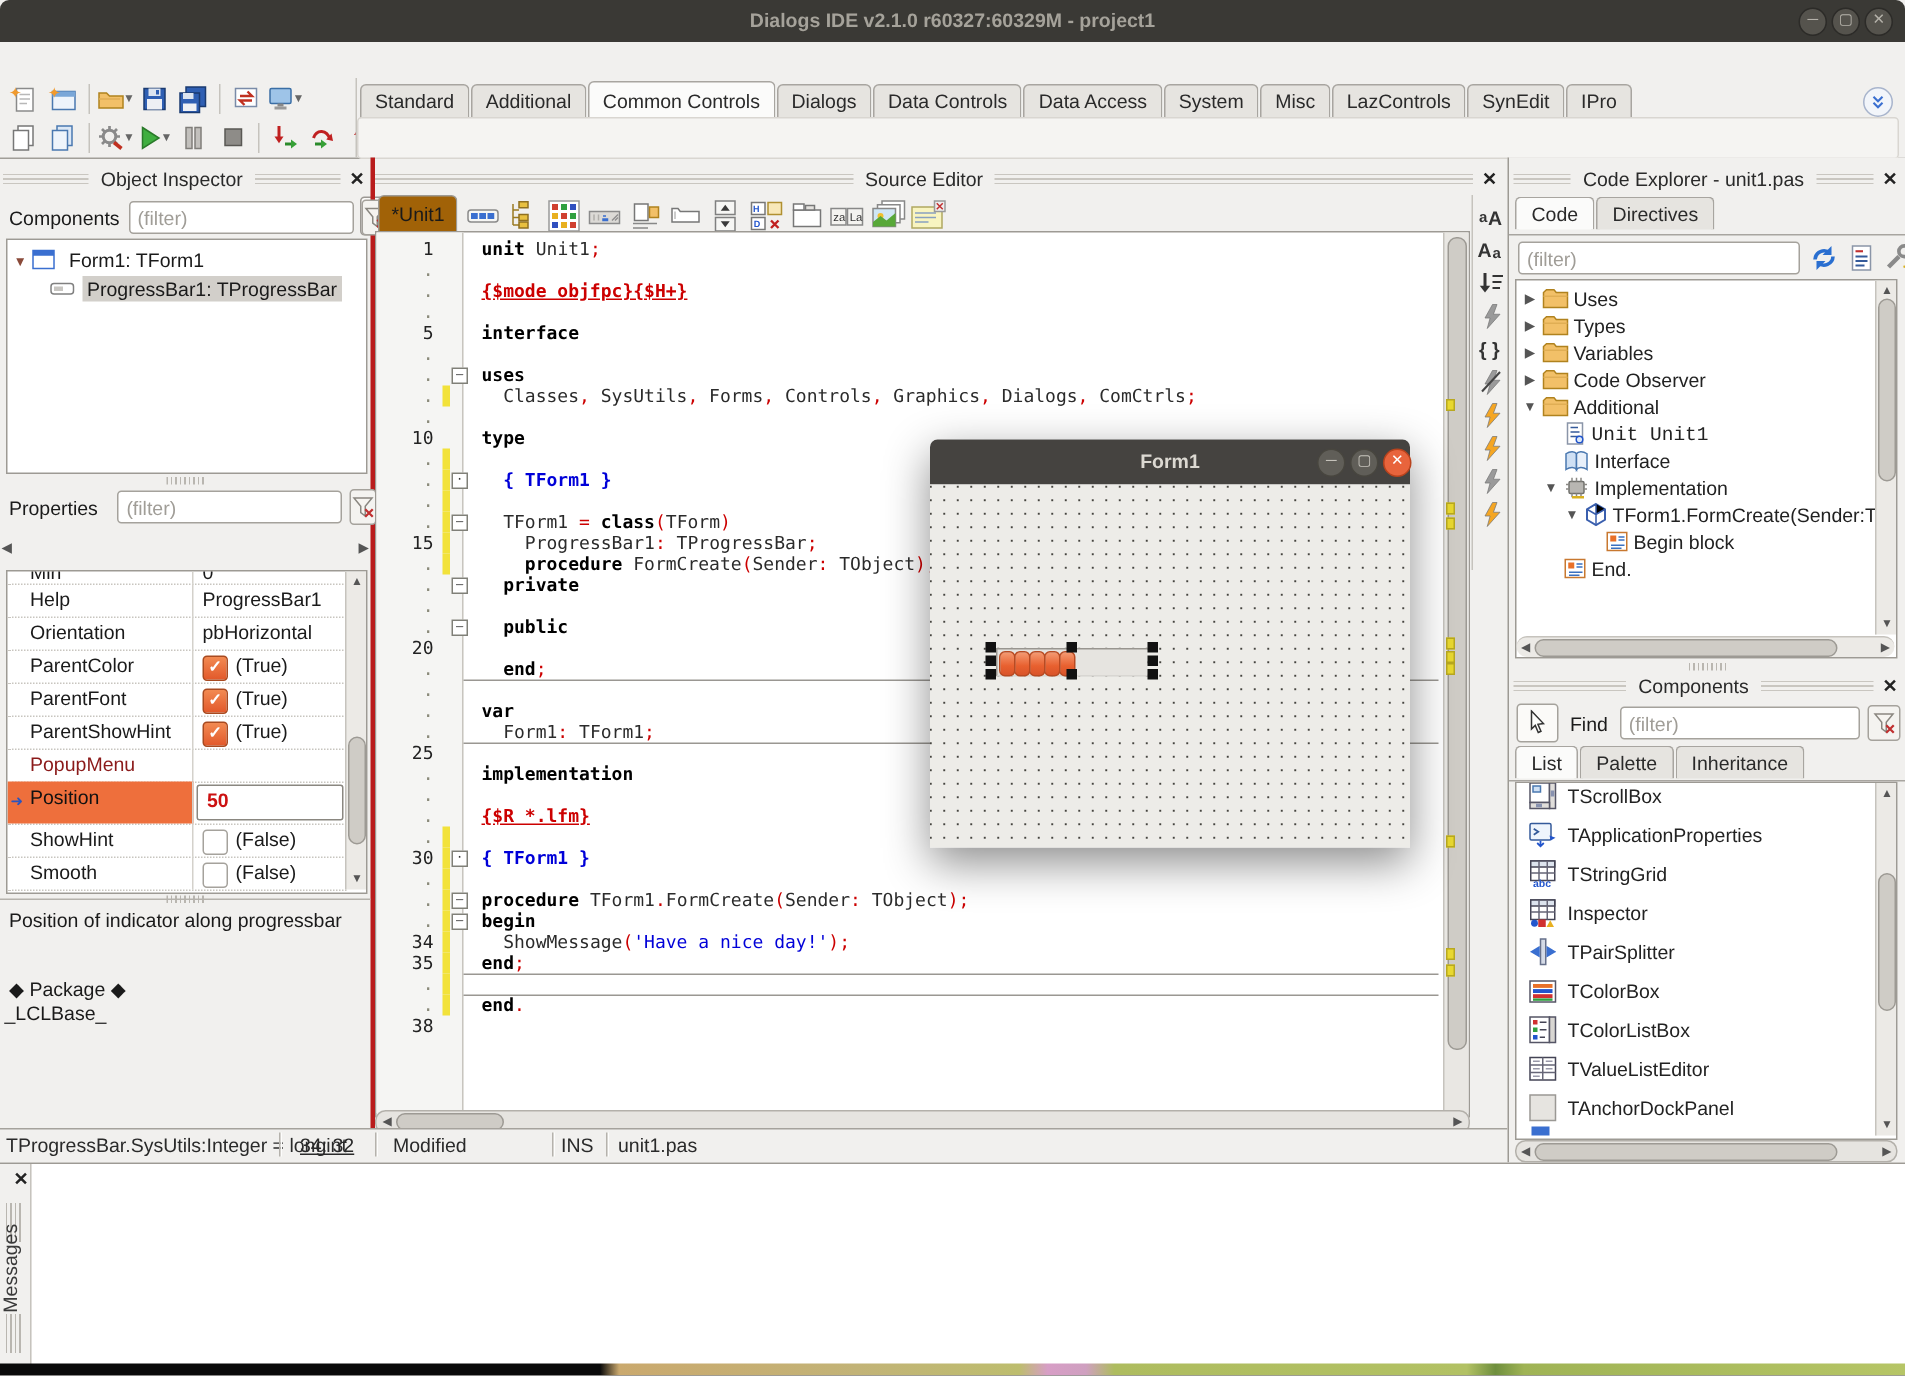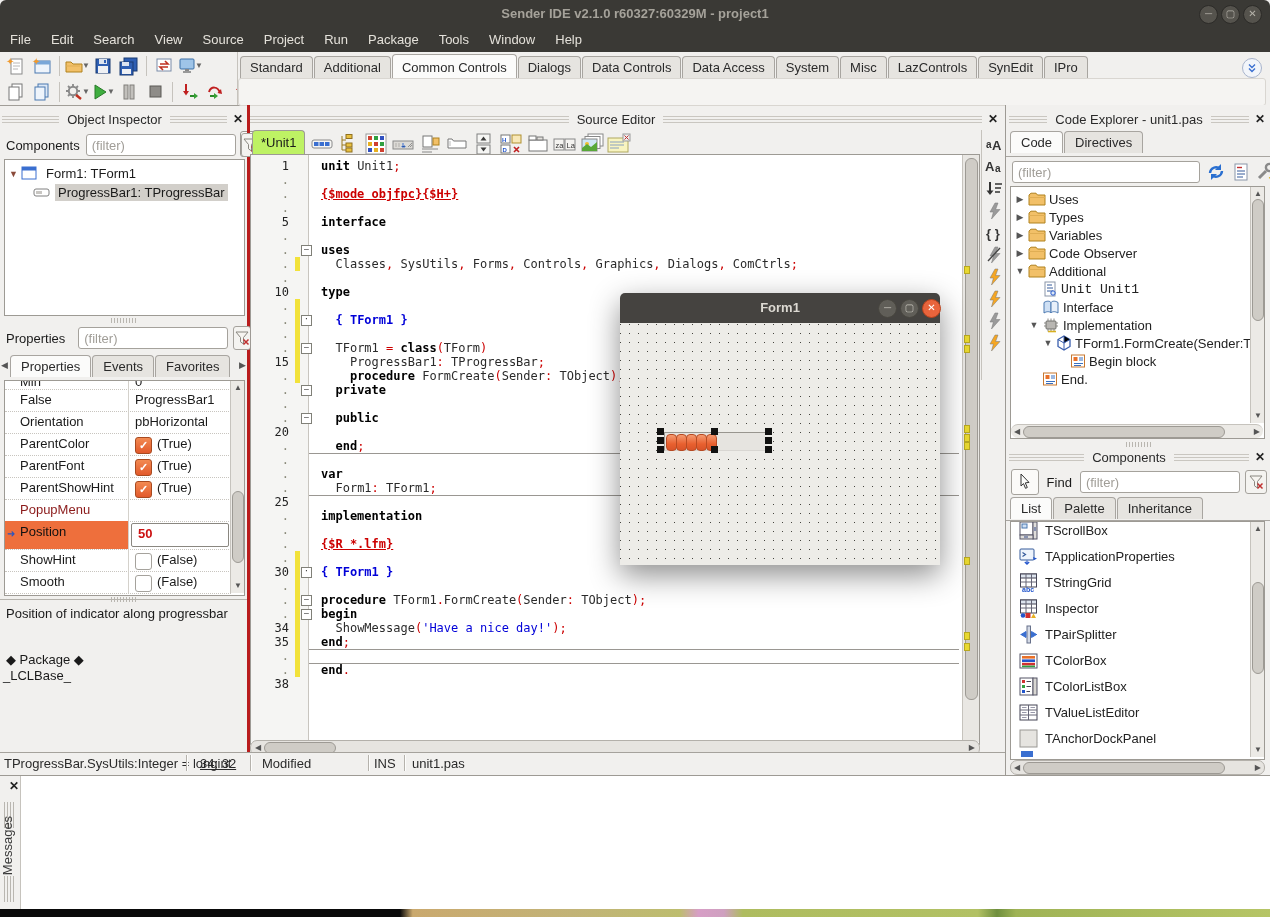--- a/index.html
+++ b/index.html
@@ -108,41 +108,28 @@
         background:linear-gradient(#f49a72,#e8602f 60%,#d9542a);border:1px solid #b84a22;}
   .handle{position:absolute;width:7px;height:7px;background:#111;z-index:5;}
   svg{display:block;}
 </style>
 </head>
 <body>
 
 <div id="root">
 
   <div id="titlebar" class="abs">
-    <div id="win-title">Sender IDE v2.1.0 r60327:60329M - project1</div>
+    <div id="win-title">Dialogs IDE v2.1.0 r60327:60329M - project1</div>
     <div id="winbtns">
         <span class="winbtn" style="right: 52px;">─</span>
         <span class="winbtn" style="right: 30px;">▢</span>
         <span class="winbtn" style="right: 8px;">✕</span>
       </div>
   </div>
 
-  <div id="menubar" class="abs">
-      <div class="menu-item">File</div>
-      <div class="menu-item">Edit</div>
-      <div class="menu-item">Search</div>
-      <div class="menu-item">View</div>
-      <div class="menu-item">Source</div>
-      <div class="menu-item">Project</div>
-      <div class="menu-item">Run</div>
-      <div class="menu-item">Package</div>
-      <div class="menu-item">Tools</div>
-      <div class="menu-item">Window</div>
-      <div class="menu-item">Help</div>
-    </div>
 
   <div id="toolzone" class="abs">
     <div id="tb1" class="tb-row" style="left:4px;top:2px;">
         <div class="tbtn">
           <span>
             <svg width="20" height="20" viewBox="0 0 20 20">
               <rect x="5" y="3" width="11" height="15" fill="#fff" stroke="#8a8a8a"></rect>
               <path d="M7 7h7M7 10h7M7 13h5" stroke="#b8b8b8"></path>
               <text x="0" y="9" font-size="10" fill="#f09a2e">✦</text>
             </svg>
@@ -489,33 +476,32 @@
       <input class="filter" style="margin-left: 13px; width: 138px;" placeholder="(filter)">
       <span class="sqbtn" style="margin-left:5px;">
           <svg width="16" height="16" viewBox="0 0 16 16">
             <path d="M2 2h12l-4.5 5.5V14l-3-2.2V7.5z" fill="#f6f4f0" stroke="#8a8780"></path>
             <path d="M9.5 9.5l5 5M14.5 9.5l-5 5" stroke="#c03030" stroke-width="1.5"></path>
           </svg>
         </span>
     </div>
     <div class="abs" style="left:0;top:249px;width:247px;height:26px;">
       <span class="abs" style="left:1px;top:6px;font-size:9px;color:#555;">◀</span>
-      <div id="oi-tabs" class="abs" style="left:10px;top:1px;"><span class="tab2 active">Properties</span><span class="tab2">Events</span><span class="tab2">Favorites</span></div>
       <span class="abs" style="right:1px;top:6px;font-size:9px;color:#555;">▶</span>
     </div>
     <div class="whitebox" style="left:4px;top:275px;width:239px;height:214px;">
       <div id="oi-grid">
           <div class="prop-row" style="top: 0px; height: 8px; align-items: flex-end;">
             <div class="prop-name" style="padding-top: 0px;">Min</div>
             <div class="prop-val">
               <span>0</span>
             </div>
           </div>
           <div class="prop-row" style="top: 8px; height: 22px;">
-            <div class="prop-name">False</div>
+            <div class="prop-name">Help</div>
             <div class="prop-val">
               <span>ProgressBar1</span>
             </div>
           </div>
           <div class="prop-row" style="top: 30px; height: 22px;">
             <div class="prop-name">Orientation</div>
             <div class="prop-val">
               <span>pbHorizontal</span>
             </div>
           </div>
@@ -581,21 +567,21 @@
     <div class="abs" style="left:3px;top:563px;">_LCLBase_</div>
   </div>
 
   <div class="abs" style="left:247px;top:105px;width:758px;height:653px;">
     <div class="phead" style="left:3px;top:5px;width:750px;">
       <div class="grip"></div>
       <span class="ptitle">Source Editor</span>
       <div class="grip"></div>
       <span class="pclose">✕</span>
     </div>
-    <div class="abs" style="left:5px;top:25px;height:24px;padding:4px 8px 0;background:#bef264;border:1px solid #9d9a94;border-bottom:none;border-radius:4px 4px 0 0;">
+    <div class="abs" style="left:5px;top:25px;height:24px;padding:4px 8px 0;background:#a16207;border:1px solid #9d9a94;border-bottom:none;border-radius:4px 4px 0 0;">
       <span>*Unit1</span>
     </div>
     <div class="abs" style="left:3px;top:49px;width:728px;height:589px;background:#fff;border:1px solid #9d9a94;">
       <div class="abs" style="left:0;top:0;width:57px;height:587px;background:#f5f5f3;border-right:1px solid #c8c5bf;"></div>
       <div id="code-area" class="abs" style="left:0;top:0;width:710px;height:587px;"><div class="cl" style="top: 4px;"><span class="ln">1</span><span style="display:inline-block;width:6px;"></span><span class="foldc"></span><span style="display:inline-block;width:8px;"></span><span class="ck">unit</span><span class="cp"> </span><span class="ci">Unit1</span><span class="cs">;</span></div><div class="cl" style="top: 18px;"><span class="ln"><span style="color:#8a8a7a">.</span></span><span style="display:inline-block;width:6px;"></span><span class="foldc"></span><span style="display:inline-block;width:8px;"></span></div><div class="cl" style="top: 32px;"><span class="ln"><span style="color:#8a8a7a">.</span></span><span style="display:inline-block;width:6px;"></span><span class="foldc"></span><span style="display:inline-block;width:8px;"></span><span class="cd">{$mode objfpc}{$H+}</span></div><div class="cl" style="top: 46px;"><span class="ln"><span style="color:#8a8a7a">.</span></span><span style="display:inline-block;width:6px;"></span><span class="foldc"></span><span style="display:inline-block;width:8px;"></span></div><div class="cl" style="top: 60px;"><span class="ln">5</span><span style="display:inline-block;width:6px;"></span><span class="foldc"></span><span style="display:inline-block;width:8px;"></span><span class="ck">interface</span></div><div class="cl" style="top: 74px;"><span class="ln"><span style="color:#8a8a7a">.</span></span><span style="display:inline-block;width:6px;"></span><span class="foldc"></span><span style="display:inline-block;width:8px;"></span></div><div class="cl" style="top: 88px;"><span class="ln"><span style="color:#8a8a7a">.</span></span><span style="display:inline-block;width:6px;"></span><span class="foldc"><span class="fbox">–</span></span><span style="display:inline-block;width:8px;"></span><span class="ck">uses</span></div><div class="cl" style="top: 102px;"><span class="ln"><span style="color:#8a8a7a">.</span></span><span style="display:inline-block;width:6px;"></span><span class="foldc"></span><span style="display:inline-block;width:8px;"></span><span class="cp">  </span><span class="ci">Classes</span><span class="cs">, </span><span class="ci">SysUtils</span><span class="cs">, </span><span class="ci">Forms</span><span class="cs">, </span><span class="ci">Controls</span><span class="cs">, </span><span class="ci">Graphics</span><span class="cs">, </span><span class="ci">Dialogs</span><span class="cs">, </span><span class="ci">ComCtrls</span><span class="cs">;</span></div><div class="ybar" style="left: 44px; top: 102px; height: 14px;"></div><div class="cl" style="top: 116px;"><span class="ln"><span style="color:#8a8a7a">.</span></span><span style="display:inline-block;width:6px;"></span><span class="foldc"></span><span style="display:inline-block;width:8px;"></span></div><div class="cl" style="top: 130px;"><span class="ln">10</span><span style="display:inline-block;width:6px;"></span><span class="foldc"></span><span style="display:inline-block;width:8px;"></span><span class="ck">type</span></div><div class="cl" style="top: 144px;"><span class="ln"><span style="color:#8a8a7a">.</span></span><span style="display:inline-block;width:6px;"></span><span class="foldc"></span><span style="display:inline-block;width:8px;"></span></div><div class="ybar" style="left: 44px; top: 144px; height: 14px;"></div><div class="cl" style="top: 158px;"><span class="ln"><span style="color:#8a8a7a">.</span></span><span style="display:inline-block;width:6px;"></span><span class="foldc"><span class="fbox">·</span></span><span style="display:inline-block;width:8px;"></span><span class="cp">  </span><span class="cc">{ TForm1 }</span></div><div class="ybar" style="left: 44px; top: 158px; height: 14px;"></div><div class="cl" style="top: 172px;"><span class="ln"><span style="color:#8a8a7a">.</span></span><span style="display:inline-block;width:6px;"></span><span class="foldc"></span><span style="display:inline-block;width:8px;"></span></div><div class="ybar" style="left: 44px; top: 172px; height: 14px;"></div><div class="cl" style="top: 186px;"><span class="ln"><span style="color:#8a8a7a">.</span></span><span style="display:inline-block;width:6px;"></span><span class="foldc"><span class="fbox">–</span></span><span style="display:inline-block;width:8px;"></span><span class="cp">  </span><span class="ci">TForm1</span><span class="cs"> = </span><span class="ck">class</span><span class="cs">(</span><span class="ci">TForm</span><span class="cs">)</span></div><div class="ybar" style="left: 44px; top: 186px; height: 14px;"></div><div class="cl" style="top: 200px;"><span class="ln">15</span><span style="display:inline-block;width:6px;"></span><span class="foldc"></span><span style="display:inline-block;width:8px;"></span><span class="cp">    </span><span class="ci">ProgressBar1</span><span class="cs">:</span><span class="cp"> </span><span class="ci">TProgressBar</span><span class="cs">;</span></div><div class="ybar" style="left: 44px; top: 200px; height: 14px;"></div><div class="cl" style="top: 214px;"><span class="ln"><span style="color:#8a8a7a">.</span></span><span style="display:inline-block;width:6px;"></span><span class="foldc"></span><span style="display:inline-block;width:8px;"></span><span class="cp">    </span><span class="ck">procedure</span><span class="cp"> </span><span class="ci">FormCreate</span><span class="cs">(</span><span class="ci">Sender</span><span class="cs">:</span><span class="cp"> </span><span class="ci">TObject</span><span class="cs">);</span></div><div class="ybar" style="left: 44px; top: 214px; height: 14px;"></div><div class="cl" style="top: 228px;"><span class="ln"><span style="color:#8a8a7a">.</span></span><span style="display:inline-block;width:6px;"></span><span class="foldc"><span class="fbox">–</span></span><span style="display:inline-block;width:8px;"></span><span class="cp">  </span><span class="ck">private</span></div><div class="cl" style="top: 242px;"><span class="ln"><span style="color:#8a8a7a">.</span></span><span style="display:inline-block;width:6px;"></span><span class="foldc"></span><span style="display:inline-block;width:8px;"></span></div><div class="cl" style="top: 256px;"><span class="ln"><span style="color:#8a8a7a">.</span></span><span style="display:inline-block;width:6px;"></span><span class="foldc"><span class="fbox">–</span></span><span style="display:inline-block;width:8px;"></span><span class="cp">  </span><span class="ck">public</span></div><div class="cl" style="top: 270px;"><span class="ln">20</span><span style="display:inline-block;width:6px;"></span><span class="foldc"></span><span style="display:inline-block;width:8px;"></span></div><div class="cl" style="top: 284px;"><span class="ln"><span style="color:#8a8a7a">.</span></span><span style="display:inline-block;width:6px;"></span><span class="foldc"></span><span style="display:inline-block;width:8px;"></span><span class="cp">  </span><span class="ck">end</span><span class="cs">;</span></div><div class="csep" style="left: 58px; right: 2px; top: 298px;"></div><div class="cl" style="top: 298px;"><span class="ln"><span style="color:#8a8a7a">.</span></span><span style="display:inline-block;width:6px;"></span><span class="foldc"></span><span style="display:inline-block;width:8px;"></span></div><div class="cl" style="top: 312px;"><span class="ln"><span style="color:#8a8a7a">.</span></span><span style="display:inline-block;width:6px;"></span><span class="foldc"></span><span style="display:inline-block;width:8px;"></span><span class="ck">var</span></div><div class="cl" style="top: 326px;"><span class="ln"><span style="color:#8a8a7a">.</span></span><span style="display:inline-block;width:6px;"></span><span class="foldc"></span><span style="display:inline-block;width:8px;"></span><span class="cp">  </span><span class="ci">Form1</span><span class="cs">:</span><span class="cp"> </span><span class="ci">TForm1</span><span class="cs">;</span></div><div class="csep" style="left: 58px; right: 2px; top: 340px;"></div><div class="cl" style="top: 340px;"><span class="ln">25</span><span style="display:inline-block;width:6px;"></span><span class="foldc"></span><span style="display:inline-block;width:8px;"></span></div><div class="cl" style="top: 354px;"><span class="ln"><span style="color:#8a8a7a">.</span></span><span style="display:inline-block;width:6px;"></span><span class="foldc"></span><span style="display:inline-block;width:8px;"></span><span class="ck">implementation</span></div><div class="cl" style="top: 368px;"><span class="ln"><span style="color:#8a8a7a">.</span></span><span style="display:inline-block;width:6px;"></span><span class="foldc"></span><span style="display:inline-block;width:8px;"></span></div><div class="cl" style="top: 382px;"><span class="ln"><span style="color:#8a8a7a">.</span></span><span style="display:inline-block;width:6px;"></span><span class="foldc"></span><span style="display:inline-block;width:8px;"></span><span class="cd">{$R *.lfm}</span></div><div class="cl" style="top: 396px;"><span class="ln"><span style="color:#8a8a7a">.</span></span><span style="display:inline-block;width:6px;"></span><span class="foldc"></span><span style="display:inline-block;width:8px;"></span></div><div class="ybar" style="left: 44px; top: 396px; height: 14px;"></div><div class="cl" style="top: 410px;"><span class="ln">30</span><span style="display:inline-block;width:6px;"></span><span class="foldc"><span class="fbox">·</span></span><span style="display:inline-block;width:8px;"></span><span class="cc">{ TForm1 }</span></div><div class="ybar" style="left: 44px; top: 410px; height: 14px;"></div><div class="cl" style="top: 424px;"><span class="ln"><span style="color:#8a8a7a">.</span></span><span style="display:inline-block;width:6px;"></span><span class="foldc"></span><span style="display:inline-block;width:8px;"></span></div><div class="ybar" style="left: 44px; top: 424px; height: 14px;"></div><div class="cl" style="top: 438px;"><span class="ln"><span style="color:#8a8a7a">.</span></span><span style="display:inline-block;width:6px;"></span><span class="foldc"><span class="fbox">–</span></span><span style="display:inline-block;width:8px;"></span><span class="ck">procedure</span><span class="cp"> </span><span class="ci">TForm1</span><span class="cs">.</span><span class="ci">FormCreate</span><span class="cs">(</span><span class="ci">Sender</span><span class="cs">:</span><span class="cp"> </span><span class="ci">TObject</span><span class="cs">);</span></div><div class="ybar" style="left: 44px; top: 438px; height: 14px;"></div><div class="cl" style="top: 452px;"><span class="ln"><span style="color:#8a8a7a">.</span></span><span style="display:inline-block;width:6px;"></span><span class="foldc"><span class="fbox">–</span></span><span style="display:inline-block;width:8px;"></span><span class="ck">begin</span></div><div class="ybar" style="left: 44px; top: 452px; height: 14px;"></div><div class="cl" style="top: 466px;"><span class="ln">34</span><span style="display:inline-block;width:6px;"></span><span class="foldc"></span><span style="display:inline-block;width:8px;"></span><span class="cp">  </span><span class="ci">ShowMessage</span><span class="cs">(</span><span class="cx">'Have a nice day!'</span><span class="cs">);</span></div><div class="ybar" style="left: 44px; top: 466px; height: 14px;"></div><div class="cl" style="top: 480px;"><span class="ln">35</span><span style="display:inline-block;width:6px;"></span><span class="foldc"></span><span style="display:inline-block;width:8px;"></span><span class="ck">end</span><span class="cs">;</span></div><div class="ybar" style="left: 44px; top: 480px; height: 14px;"></div><div class="csep" style="left: 58px; right: 2px; top: 494px;"></div><div class="cl" style="top: 494px;"><span class="ln"><span style="color:#8a8a7a">.</span></span><span style="display:inline-block;width:6px;"></span><span class="foldc"></span><span style="display:inline-block;width:8px;"></span></div><div class="ybar" style="left: 44px; top: 494px; height: 14px;"></div><div class="csep" style="left: 58px; right: 2px; top: 508px;"></div><div class="cl" style="top: 508px;"><span class="ln"><span style="color:#8a8a7a">.</span></span><span style="display:inline-block;width:6px;"></span><span class="foldc"></span><span style="display:inline-block;width:8px;"></span><span class="ck">end</span><span class="cs">.</span></div><div class="ybar" style="left: 44px; top: 508px; height: 14px;"></div><div class="cl" style="top: 522px;"><span class="ln">38</span><span style="display:inline-block;width:6px;"></span><span class="foldc"></span><span style="display:inline-block;width:8px;"></span></div></div>
       <div class="sb-track" style="right:0;top:0;width:16px;height:587px;border-radius:0;border:none;border-left:1px solid #c6c3bd;background:#e9e7e3;">
         <div class="sb-thumb" style="left:2px;top:3px;width:11px;height:540px;"></div>
         <div id="scroll-marks">
             <div class="ymark" style="left: 1px; top: 111px;"></div>
             <div class="ymark" style="left: 1px; top: 180px;"></div>

